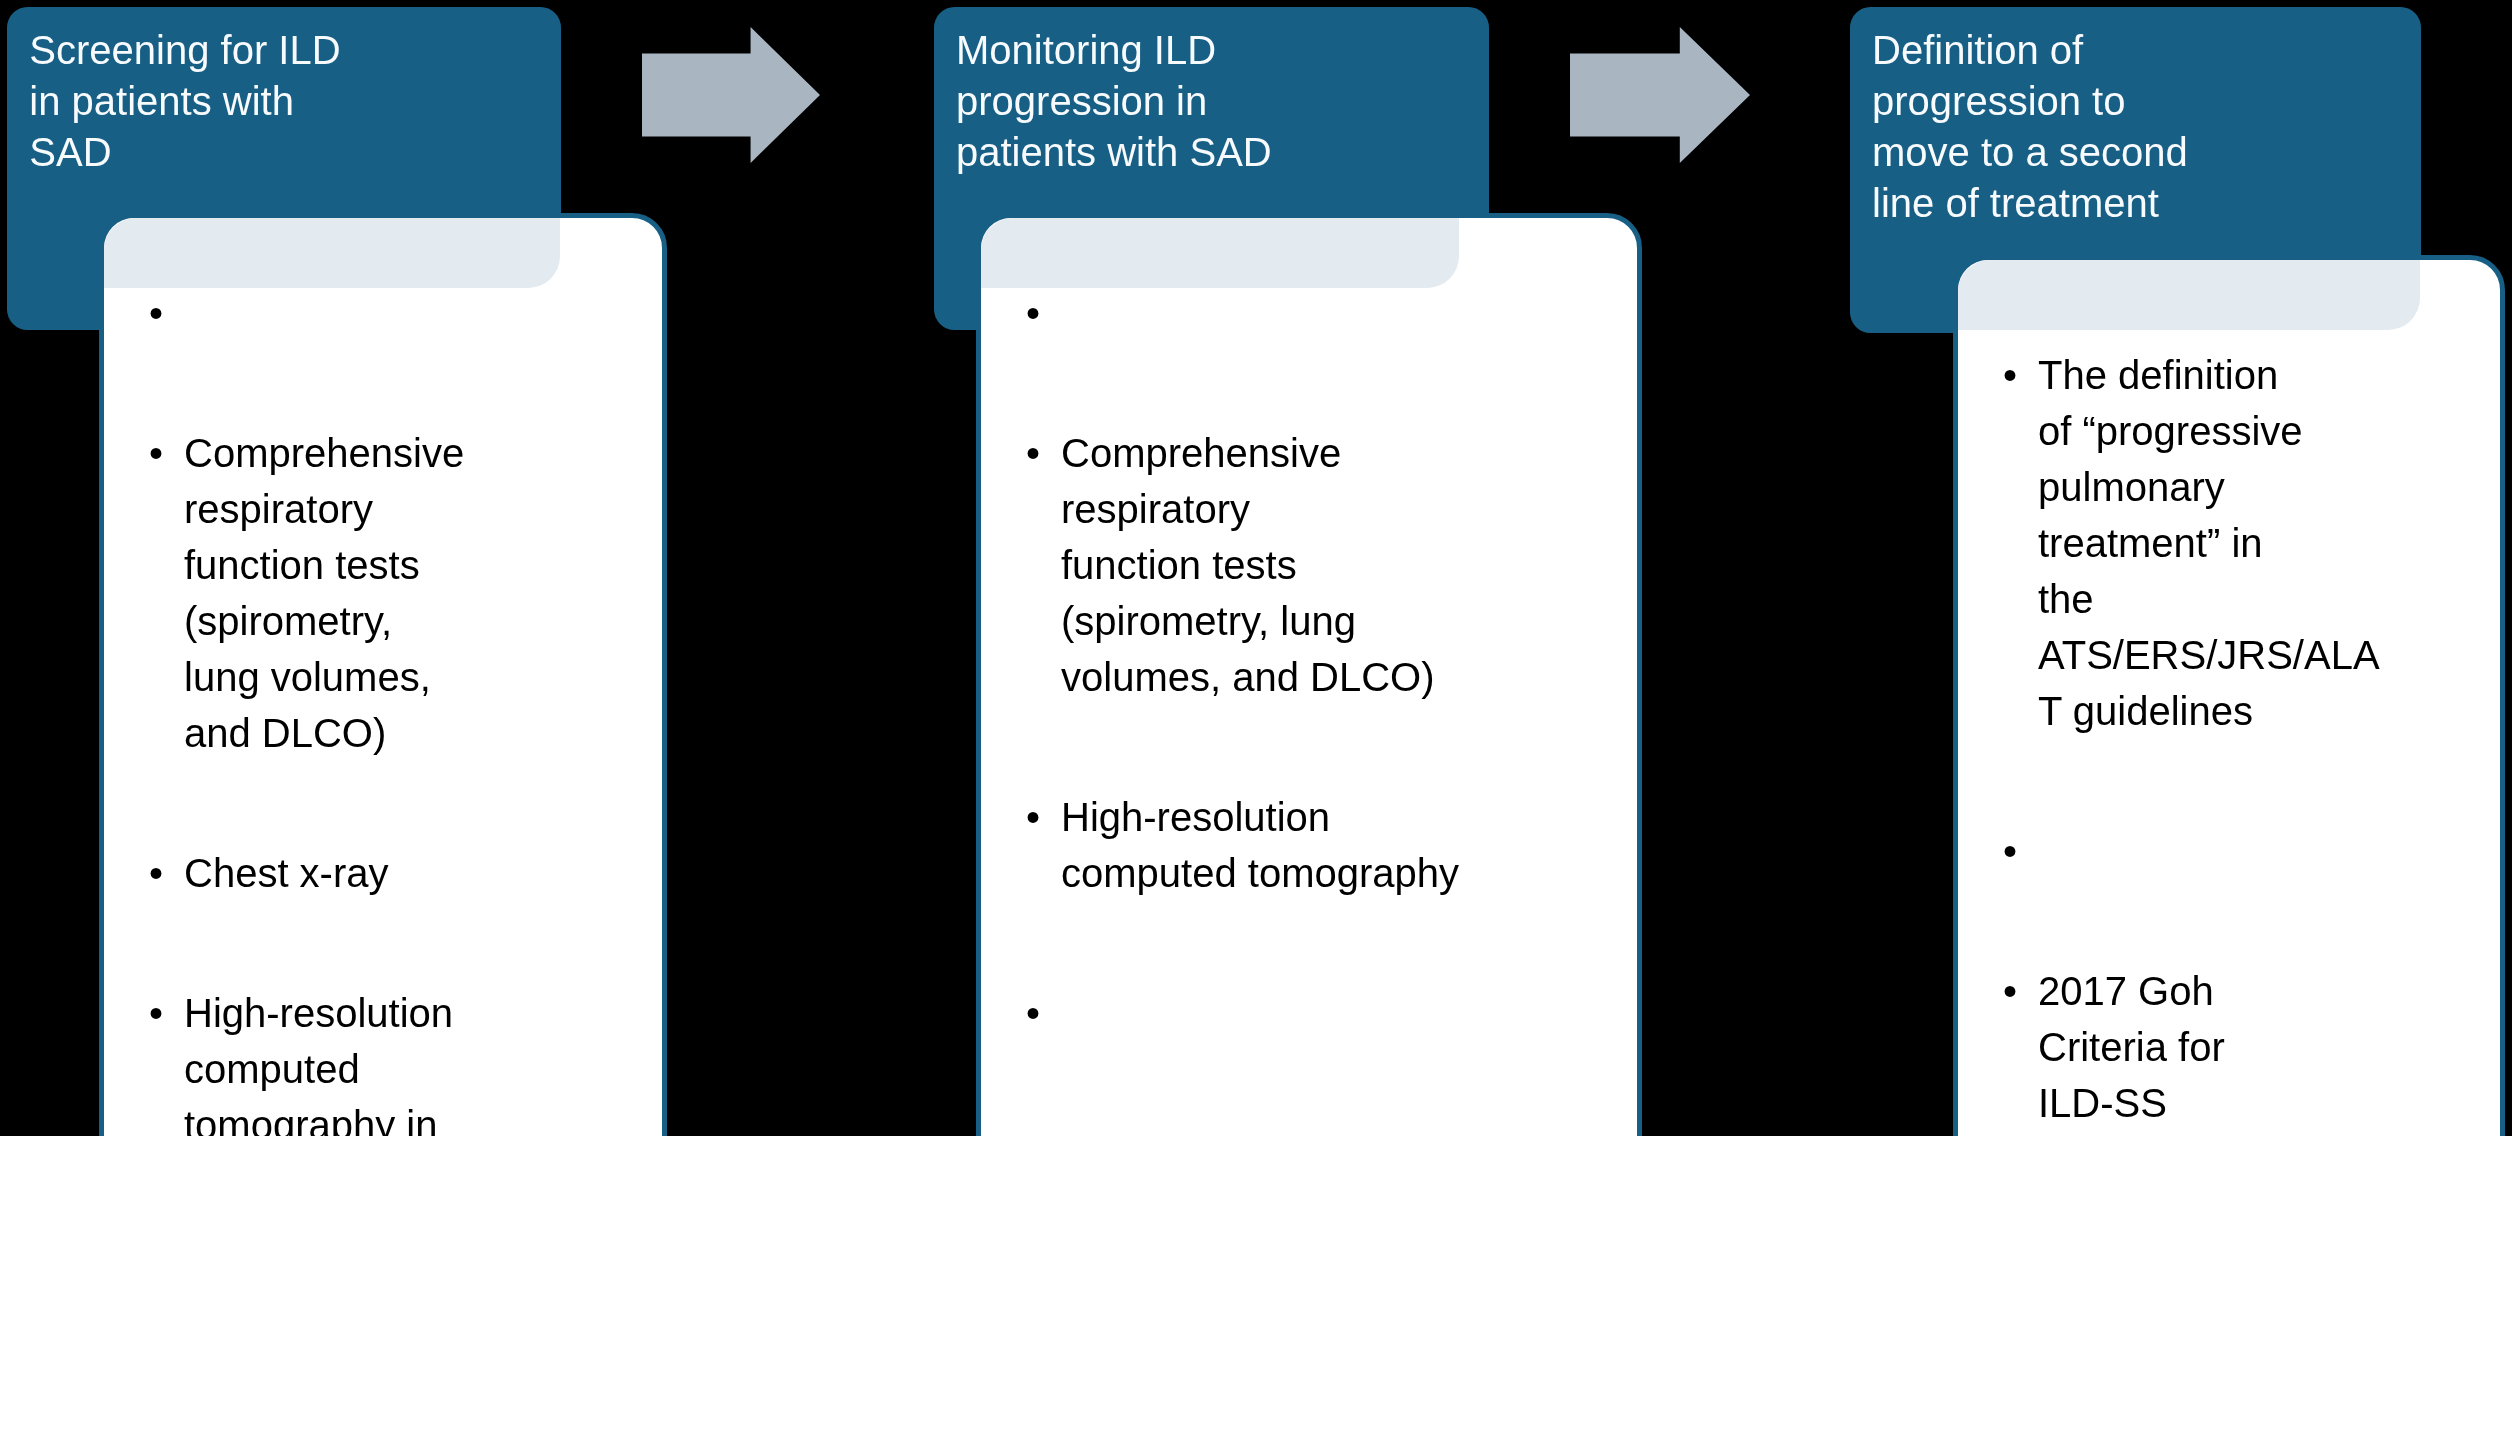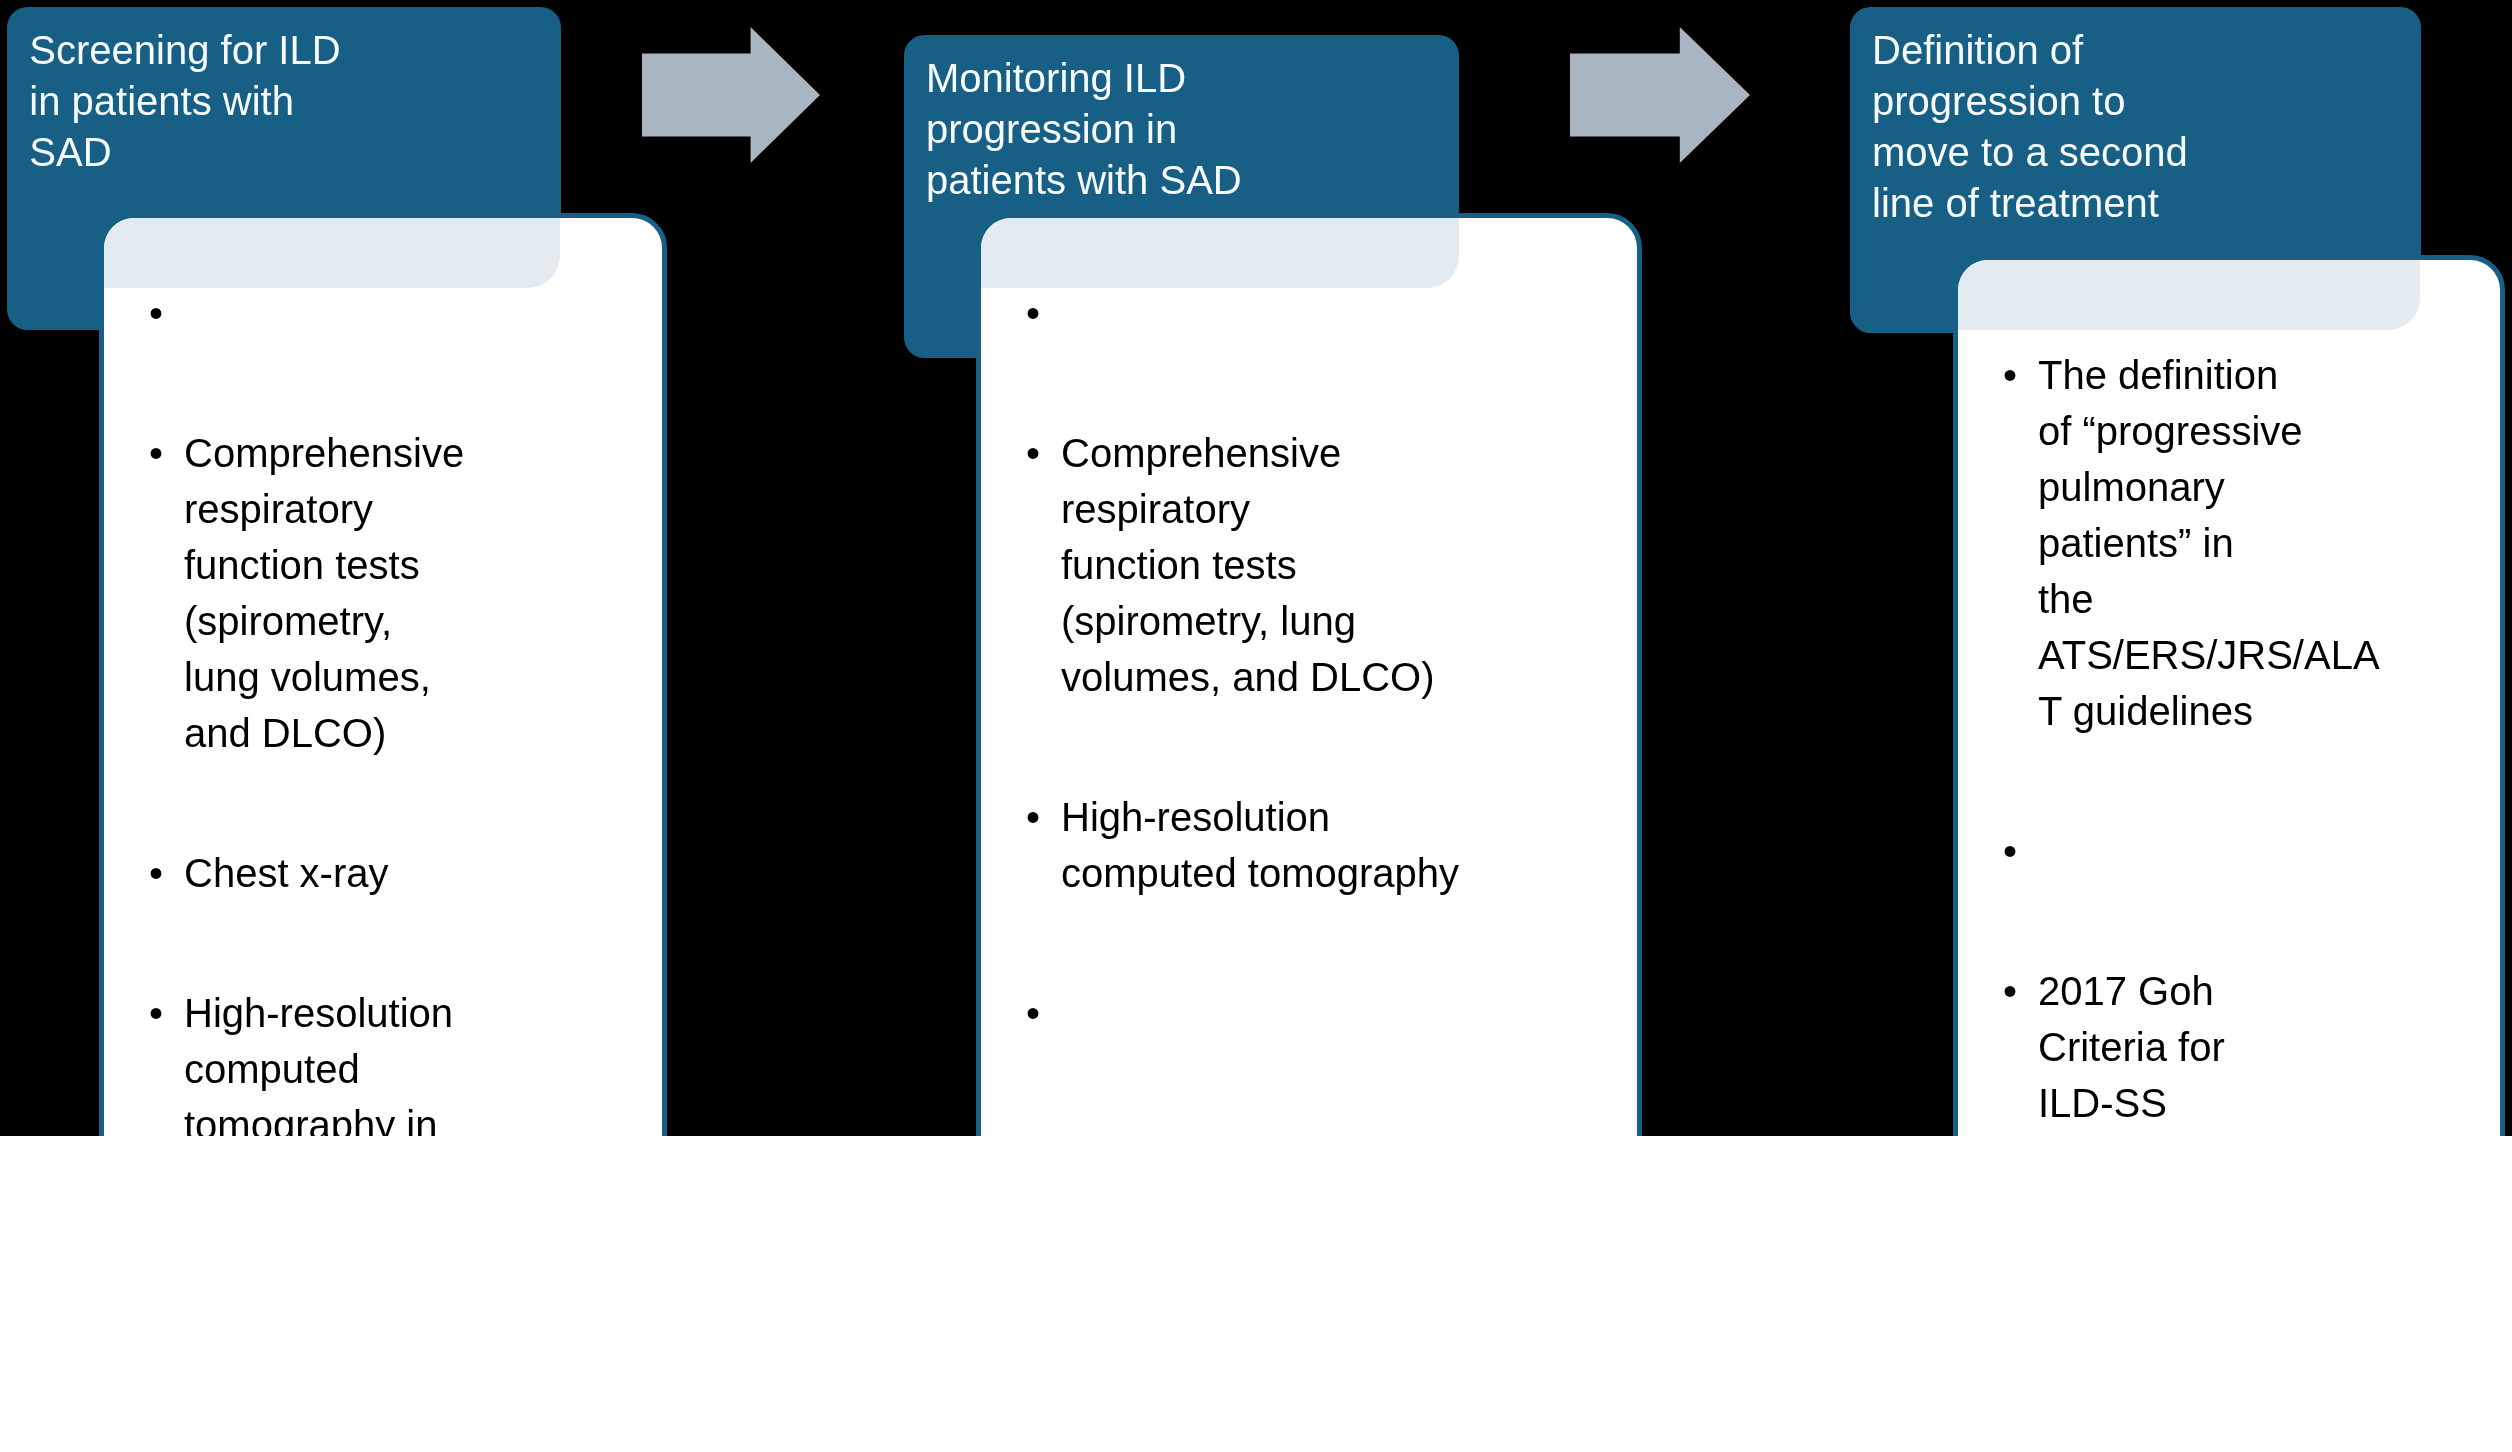--- a/index.html
+++ b/index.html
@@ -56,21 +56,21 @@
   }
   .bullets li:last-child{margin-bottom:0;}
   .dot{flex:none;width:35px;}
   .btxt{white-space:pre-line;}
   
   .p1-hdr{left:7.3px;top:7.3px;width:554px;height:323px;}
   .p1-content{left:99px;top:213px;width:568px;height:1218px;}
   .p1-band{width:456px;}
   .p1-content .bullets{margin-top:67px;}
   
-  .p2-hdr{left:904px;top:7.3px;width:555px;height:323px;margin-top:28px;}
+  .p2-hdr{left:934px;top:7.3px;width:555px;height:323px;}
   .p2-content{left:976px;top:213px;width:666px;height:1218px;}
   .p2-band{width:478px;}
   .p2-content .bullets{margin-top:67px;}
   
   .p3-hdr{left:1850px;top:7.3px;width:571px;height:326px;}
   .p3-content{left:1953px;top:255px;width:552px;height:1175px;}
   .p3-band{width:462px;}
   .p3-content .bullets{margin-top:87px;}
   
   .arrow{
@@ -163,21 +163,21 @@
 line of treatment</div>
   </div>
   <div class="content p3-content">
     <div class="band p3-band"></div>
     <ul class="bullets">
       <li>
         <span class="dot">•</span>
         <span class="btxt">The definition
 of “progressive
 pulmonary
-patients” in
+treatment” in
 the
 ATS/ERS/JRS/ALA
 T guidelines</span>
       </li>
       <li>
         <span class="dot">•</span>
       </li>
       <li>
         <span class="dot">•</span>
         <span class="btxt">2017 Goh

